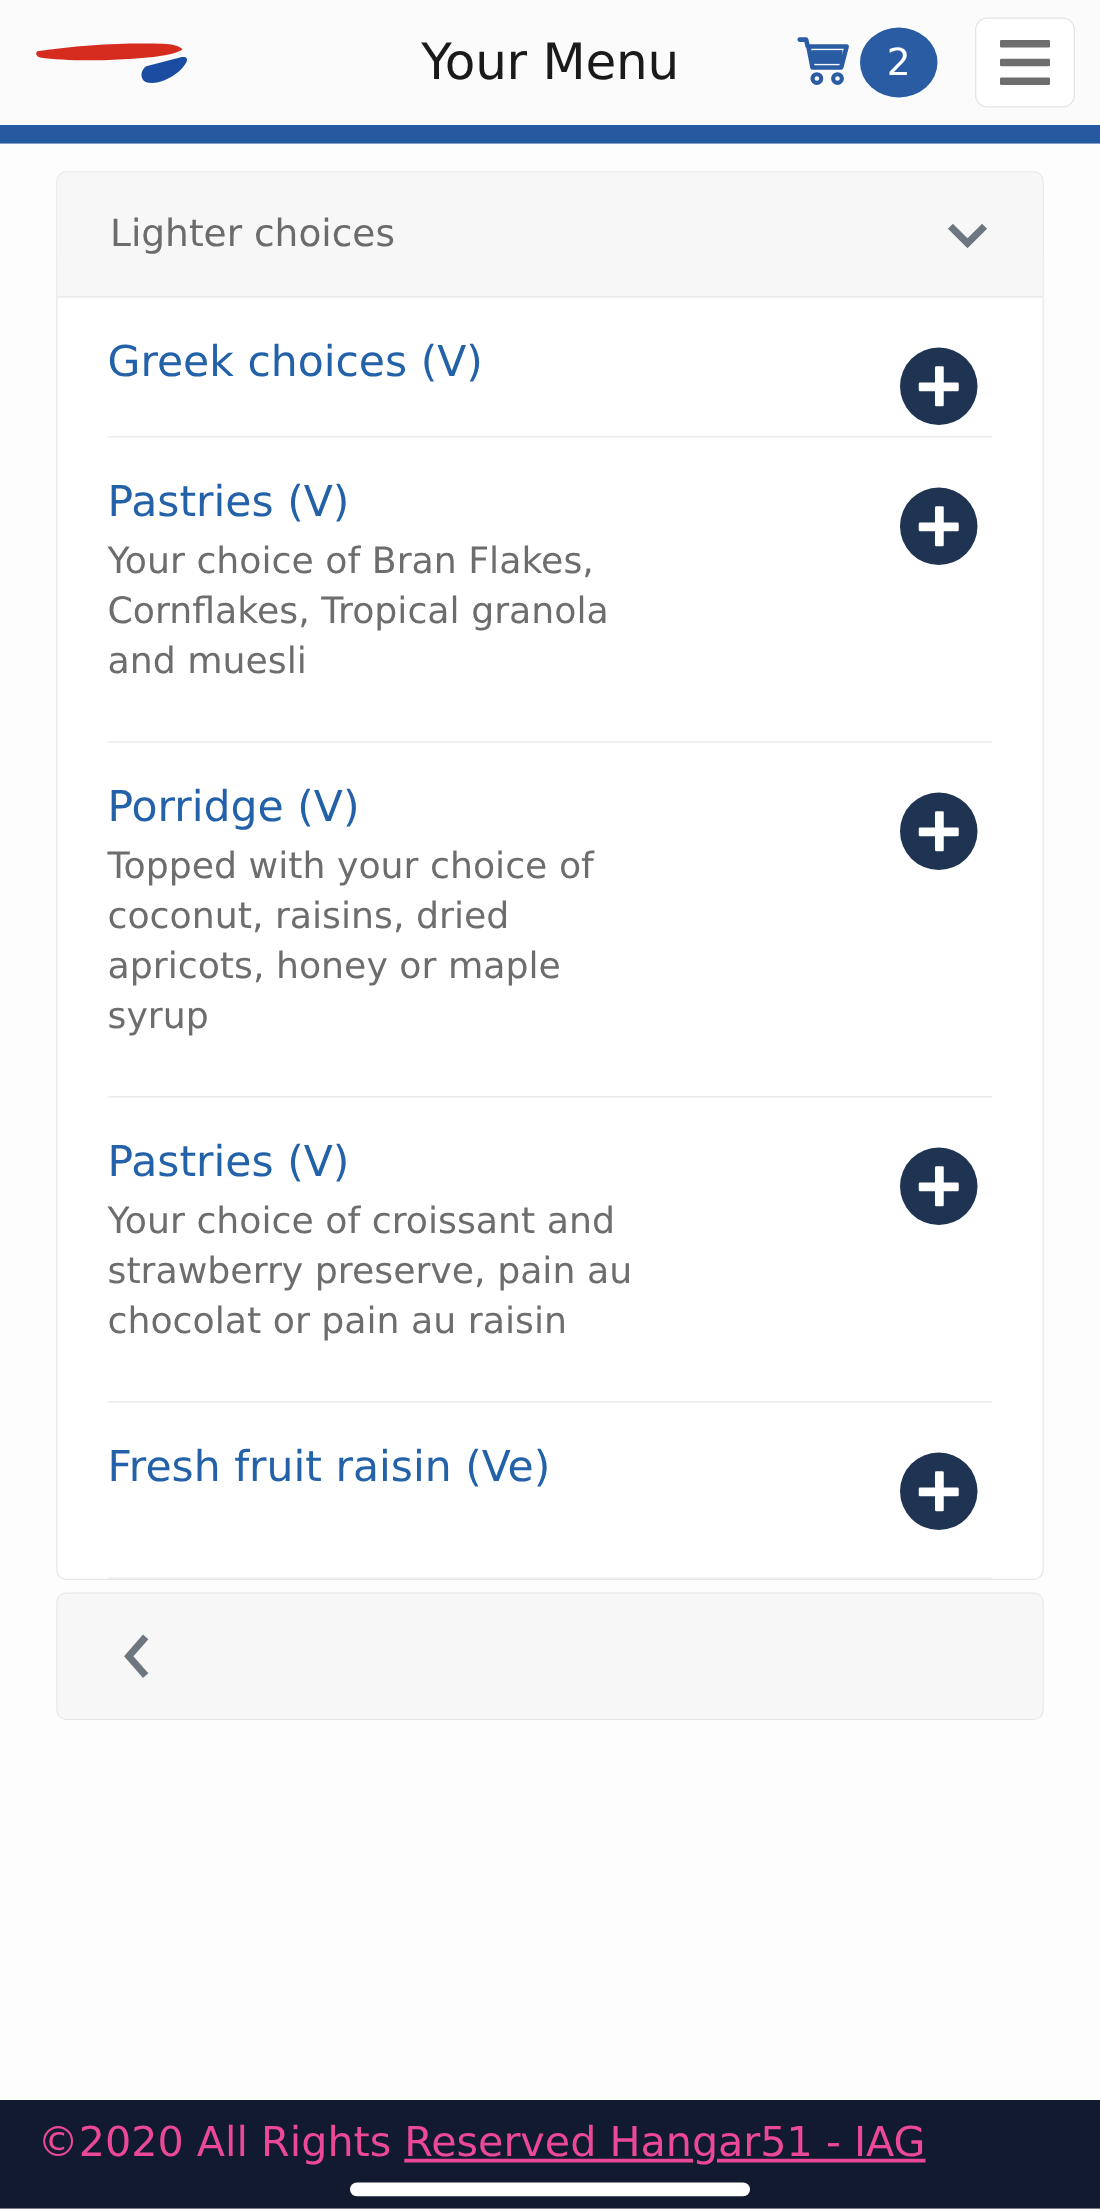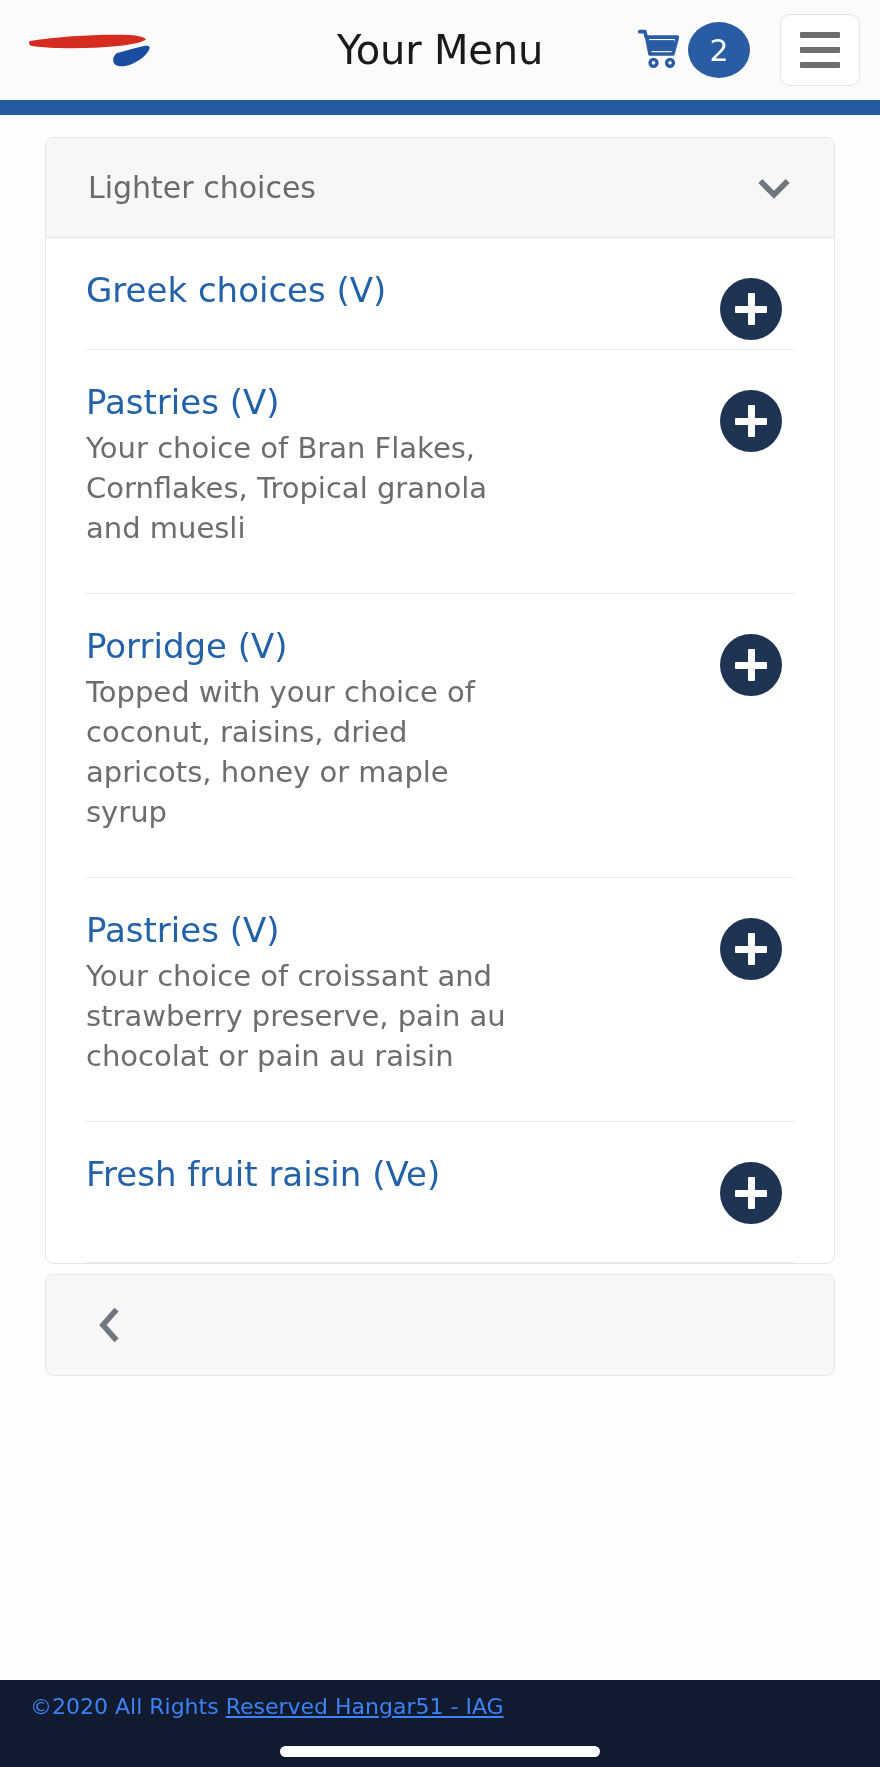--- a/index.html
+++ b/index.html
@@ -204,22 +204,22 @@
     position: absolute;
     left: 0; right: 0; bottom: 0;
     height: 87px;
     background: #111a2e;
     display: flex;
     align-items: flex-start;
     padding-top: 14px;
     flex: 0 0 auto;
   }
   .footer-text {
-    color: #3b82f6;
-    font-size: 22px;
+    color: #ec4899;
+    font-size: 33px;
     margin-left: 30px;
     white-space: nowrap;
   }
   .footer-text .u { text-decoration: underline; }
 
   .home-indicator {
     position: absolute;
     bottom: 10px;
     left: 50%;
     transform: translateX(-50%);

